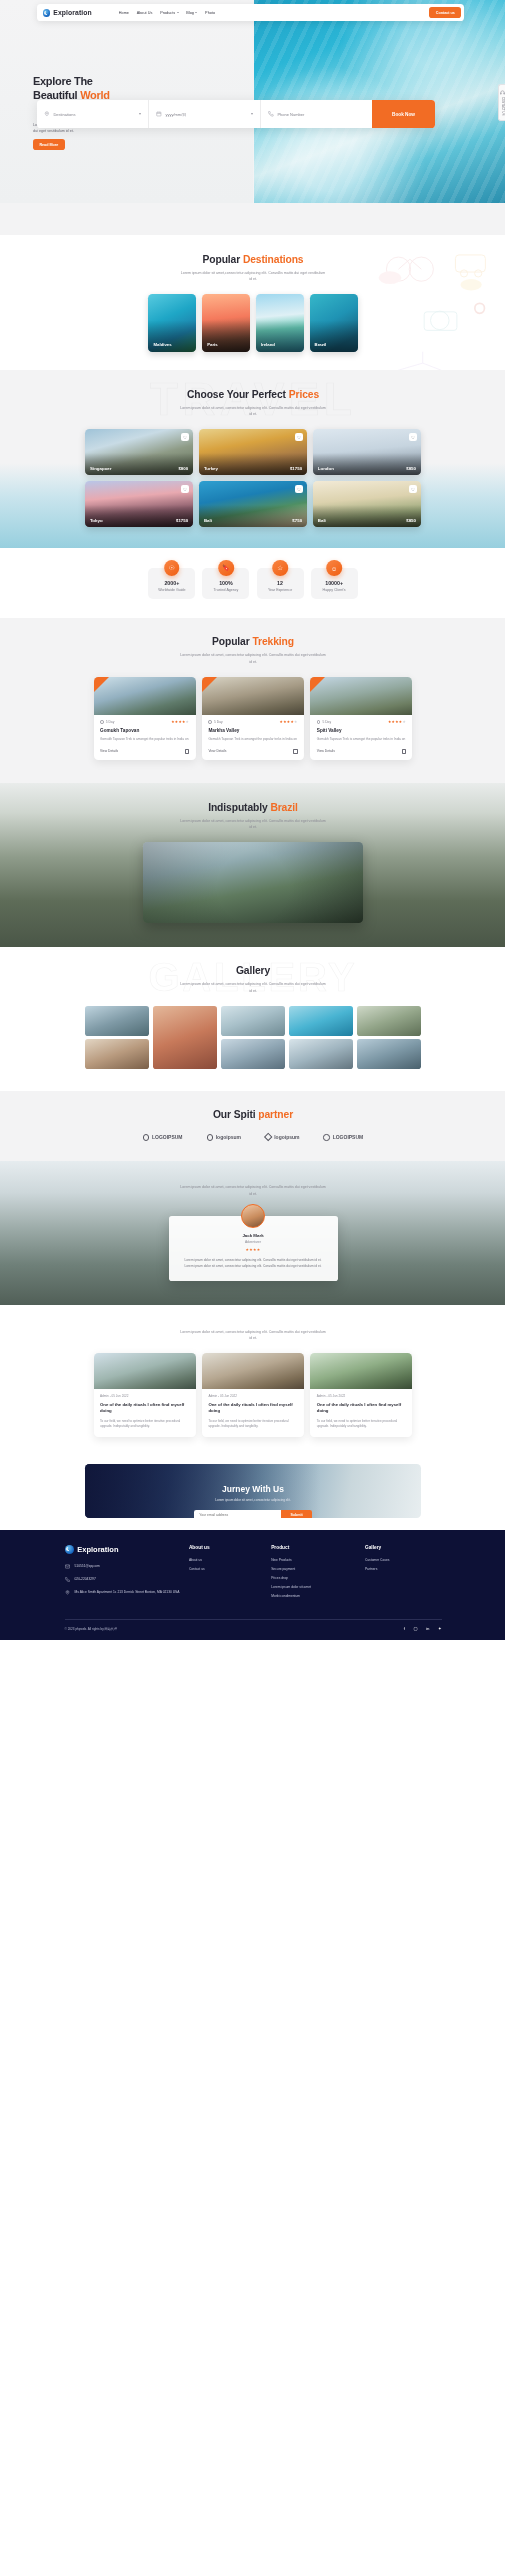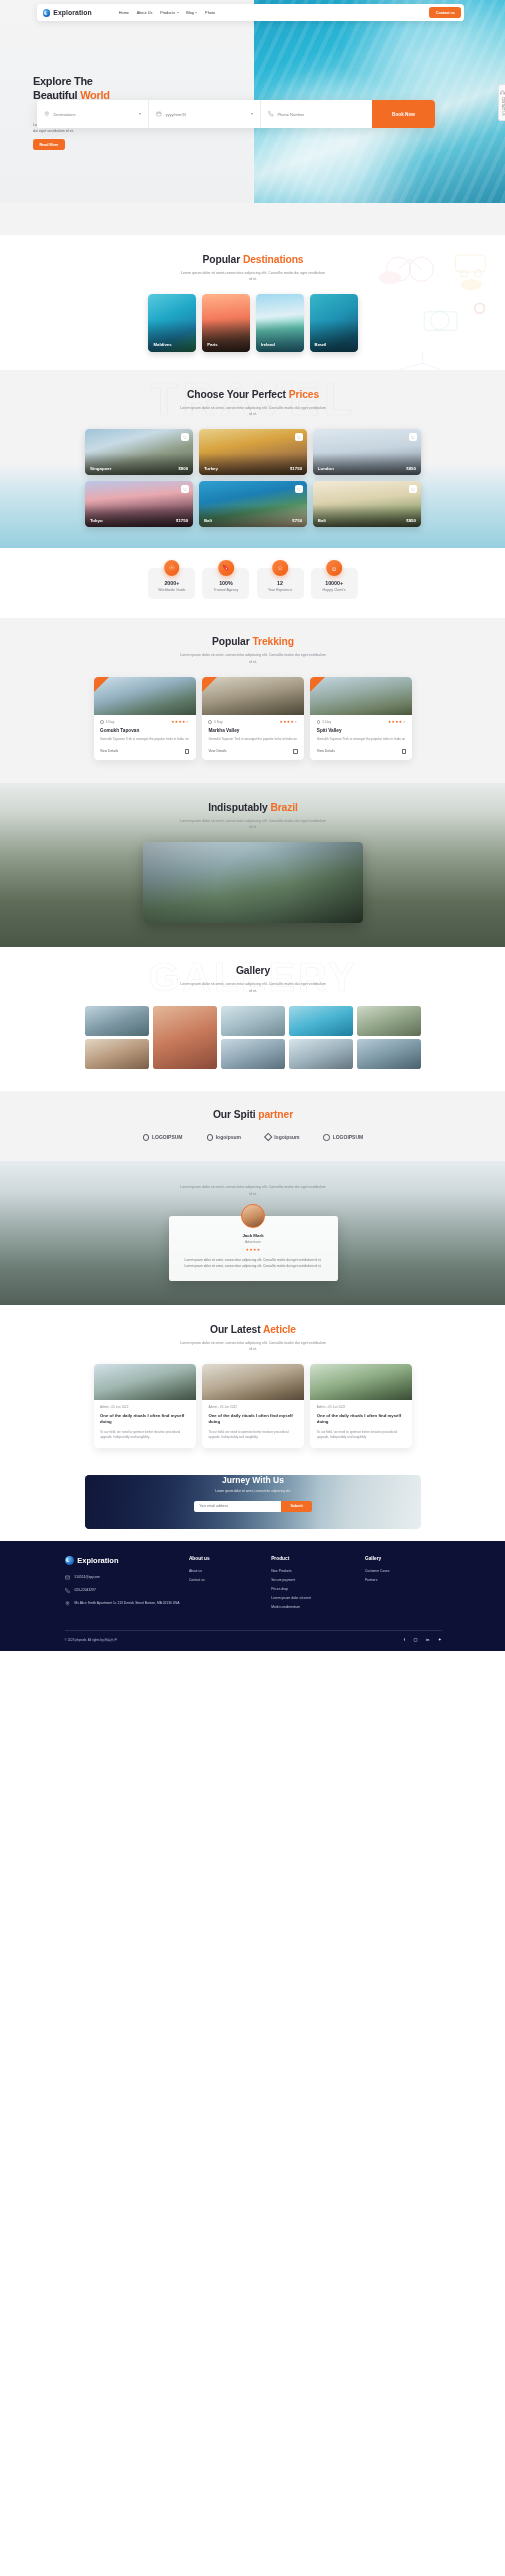--- a/index.html
+++ b/index.html
@@ -157,21 +157,21 @@
   .a3{background:linear-gradient(165deg,#cfe0cc,#8fae86 45%,#5a7452 78%,#3a4c36)}
   .abody{padding:5px 6.4px 7.1px}
   .adate{font-size:3.1px;color:#8f8f98}
   .acard h4{font-size:4.3px;font-weight:bold;line-height:1.5;margin-top:3.6px}
   .acard p{font-size:3.1px;color:#90909a;line-height:1.8;margin-top:4.3px}
   
   .news-sec{background:#fff;padding:4.3px 0 0}
   .news{width:336px;margin:0 auto;height:54px;border-radius:4.3px;position:relative;overflow:hidden;
     background:linear-gradient(100deg,#1d2a5a 0%,#33507f 25%,#7ba0b8 52%,#c9d7dc 78%,#e8eef0 100%)}
   .news:before{content:"";position:absolute;inset:0;background:linear-gradient(90deg,rgba(14,20,53,.85) 0%,rgba(14,20,53,.35) 45%,transparent 70%)}
-  .news-in{position:relative;z-index:2;text-align:center;padding-top:0}
+  .news-in{position:relative;z-index:2;text-align:center;padding-top:20px}
   .news-in h3{color:#fff;font-size:8.5px;font-weight:bold}
   .news-in p{color:#dfe3ea;font-size:3.1px;line-height:1.8;margin-top:3.6px}
   .news-form{display:flex;justify-content:center;gap:0;margin-top:6.4px}
   .news-form input{width:87px;height:10.7px;border:none;border-radius:2.1px 0 0 2.1px;padding:0 5px;font-size:3.4px;
     font-family:inherit;color:#55555f;outline:none}
   .news-form button{height:10.7px;border:none;border-radius:0 2.1px 2.1px 0;background:#f26c24;color:#fff;
     font-size:3.6px;font-weight:bold;padding:0 9.2px;cursor:pointer;font-family:inherit}
   
   footer{background:#0d1136;color:#fff;padding:15.6px 0 0;margin-top:11.4px}
   .fgrid{width:377px;margin:0 auto;display:grid;grid-template-columns:1.55fr 1fr 1.15fr 1fr;gap:5.7px}
@@ -526,23 +526,20 @@
     <div class="rcard">
       <div class="ravatar"></div>
       <h5>Jack Mark</h5>
       <div class="role">Adventurer</div>
       <div class="rstars">★★★★</div>
       <p>Lorem ipsum dolor sit amet, consectetur adipiscing elit. Convallis mattis dui eget vestibulum id et. Lorem ipsum dolor sit amet, consectetur adipiscing elit. Convallis mattis dui eget vestibulum id et.</p>
     </div>
   </section>
 
   <section class="articles">
-    <h2 class="sec-title">
-      <span>Our Latest </span><span class="acc">Aeticle</span>
-    </h2>
     <p class="sec-sub">Lorem ipsum dolor sit amet, consectetur adipiscing elit. Convallis mattis dui eget vestibulum id et.</p>
     <div class="art-grid">
       <article class="acard">
         <div class="athumb a1"></div>
         <div class="abody">
           <div class="adate">Admin - 05 Jun 2022</div>
           <h4>One of the daily rituals I often find myself doing</h4>
           <p>To our field, we need to optimize better iterative procedural upgrade. Indisputably and tangibility.</p>
         </div>
       </article>

